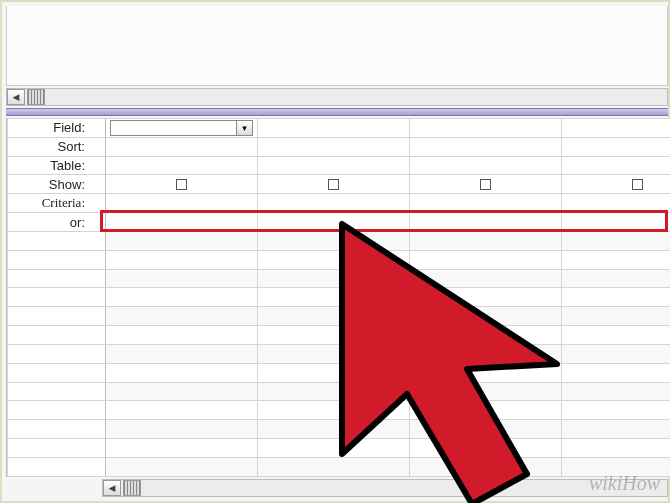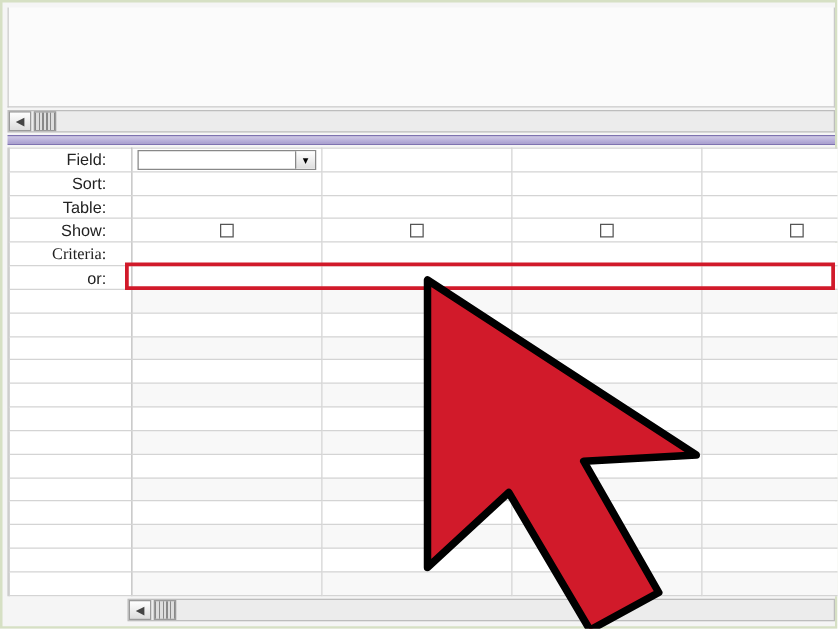--- a/index.html
+++ b/index.html
@@ -359,13 +359,14 @@
     <div class="scroll-arrow">
       <span>◀</span>
     </div>
     <div class="scroll-thumb"></div>
   </div>
 
   <svg class="cursor-overlay" viewBox="0 0 300 300">
     <path d="M 10 10 L 10 240 L 75 180 L 140 290 L 195 260 L 135 155 L 225 150 Z" fill="#d11a2a" stroke="#000" stroke-width="6" stroke-linejoin="round"></path>
   </svg>
 
+  <div class="watermark">wikiHow</div>
 </div>
 
 </body></html>

